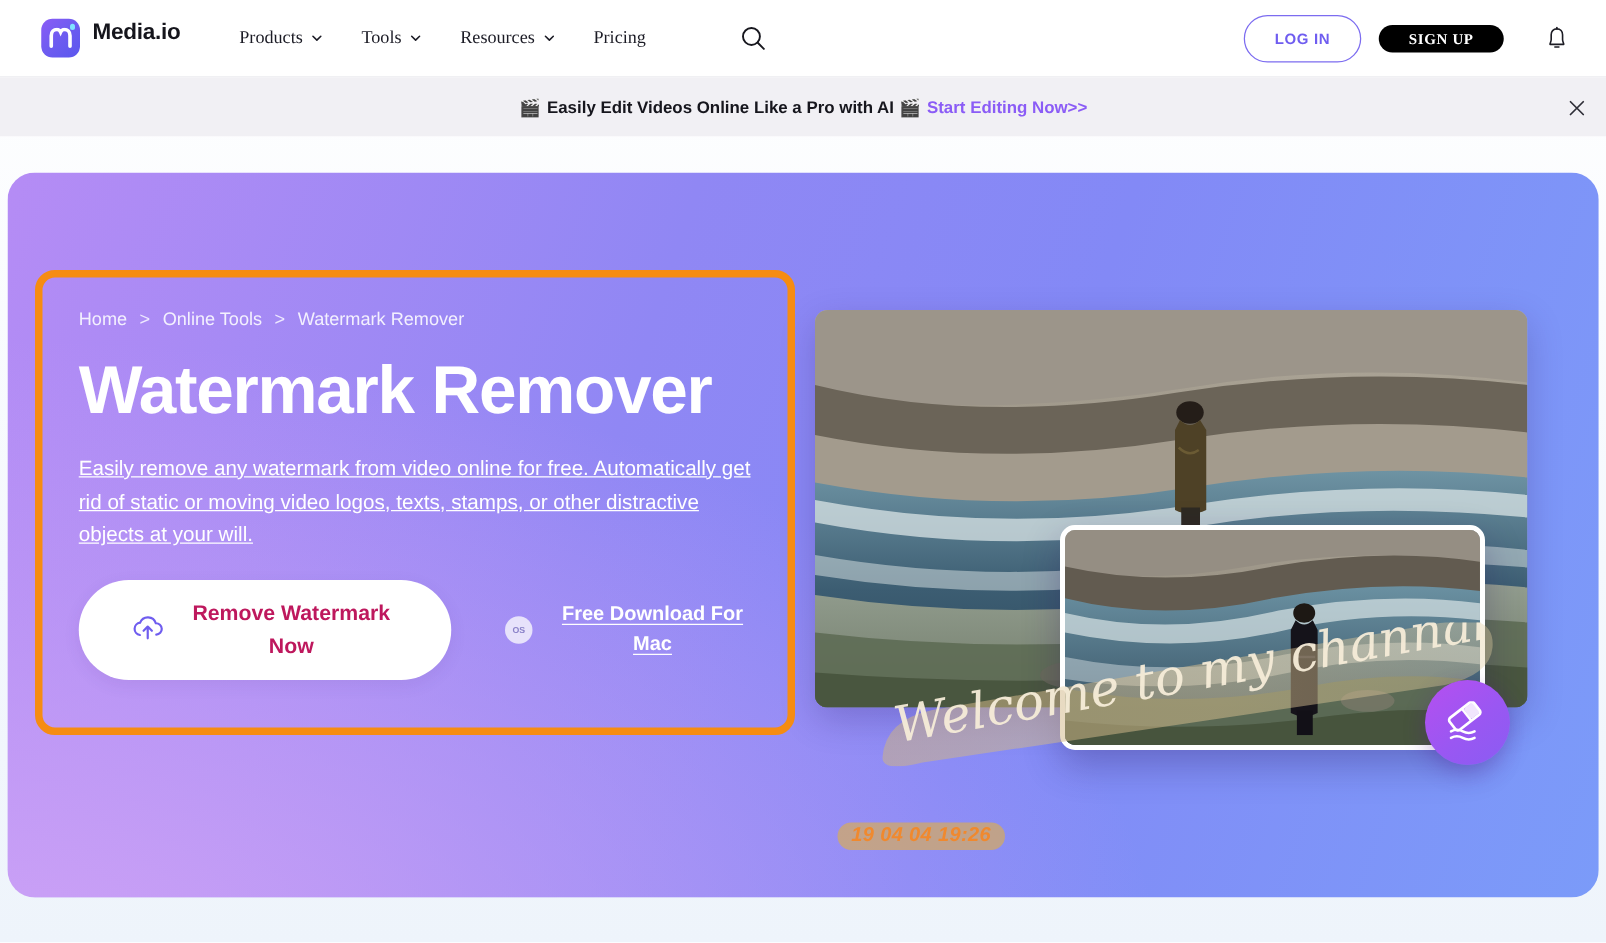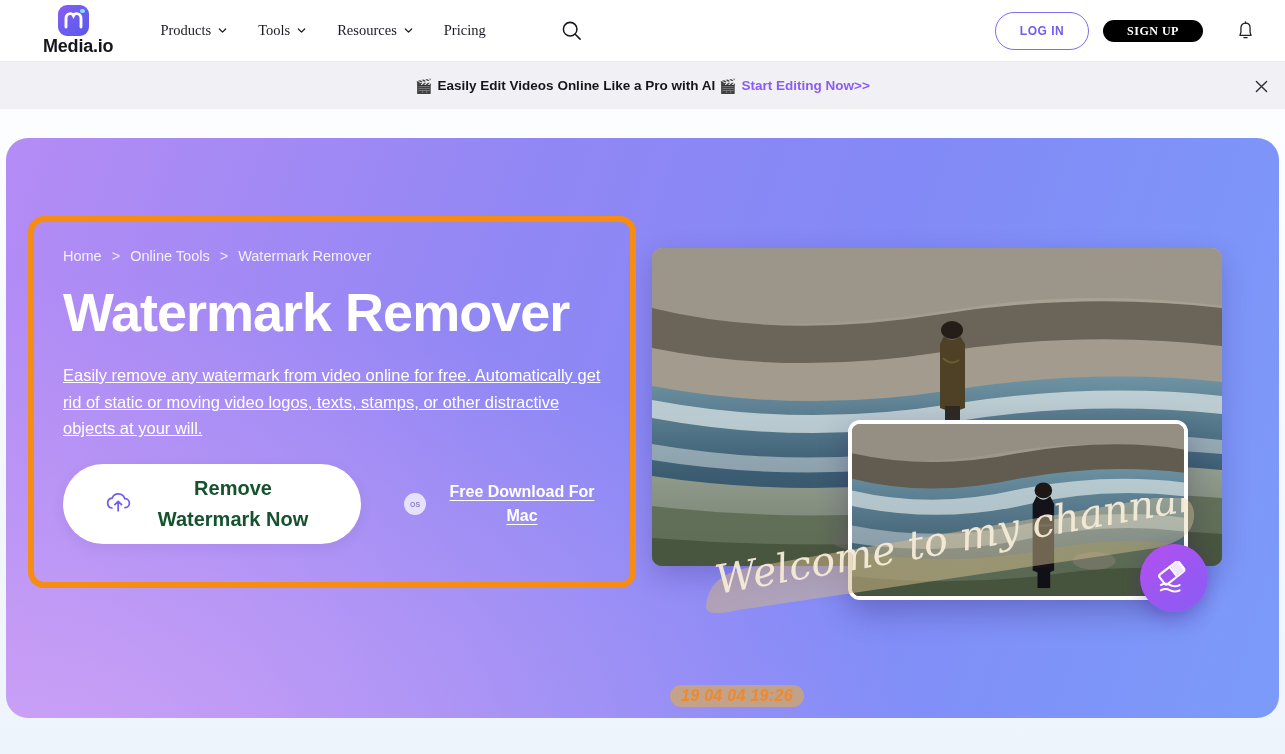--- a/index.html
+++ b/index.html
@@ -11,21 +11,21 @@
   }
   .page { position: relative; width: 1285px; height: 754px;
           background: linear-gradient(180deg,#ffffff 0%,#f4f8fd 60%,#eef4fb 100%); }
 
   
   .header {
     position: absolute; top: 0; left: 0; width: 1285px; height: 62px;
     background: #ffffff; display: flex; align-items: center;
     border-bottom: 1px solid #ececf0; z-index: 30;
   }
-  .brand { display: flex; align-items: center; margin-left: 33px; flex-direction: column; }
+  .brand { display: flex; margin-left: 33px; }
   .logo-mark {
     width: 31px; height: 31px; border-radius: 9px;
     background: linear-gradient(135deg,#8b5cf6 0%,#6d5cf0 50%,#5b57ee 100%);
     display: flex; align-items: center; justify-content: center;
     position: relative; flex: none;
   }
   .logo-mark svg { display:block; }
   .brand-name { margin-left: 10px; font-size: 18px; font-weight: bold; color: #15151c; letter-spacing: -0.2px; }
 
   .nav { display: flex; align-items: center; margin-left: 47px; gap: 31px; font-family: Liberation Serif, serif; }
@@ -84,21 +84,21 @@
   }
   .hero-desc {
     margin-top: 21px; width: 545px; font-size: 16.5px; line-height: 1.63; color: #ffffff; text-decoration: underline;
   }
   .cta-row { margin-top: 22px; display:flex; align-items:center; }
   .btn-remove {
     width: 298px; height: 80px; border-radius: 40px; background:#ffffff;
     display:flex; align-items:center; justify-content:center; gap: 14px;
     cursor:pointer; box-shadow: 0 4px 14px rgba(60,30,120,0.08);
   }
-  .btn-remove .label { font-size: 20px; font-weight: bold; color:#14532d; text-align:center; line-height:1.55; width: 175px; }
+  .btn-remove .label { font-size: 17px; font-weight: bold; color:#be185d; text-align:center; line-height:1.55; width: 175px; }
   .mac-block { margin-left: 43px; display:flex; align-items:center; gap: 12px; }
   .mac-badge { width: 22px; height: 22px; border-radius: 50%; background:#e7e2fb; display:flex; align-items:center; justify-content:center;
                font-size: 7px; color:#8b83c9; font-weight:bold; flex:none; }
   .mac-link { font-size: 16px; font-weight: bold; color:#ffffff; text-decoration: underline; text-underline-offset: 3px;
               width: 168px; text-align:center; line-height: 1.5; cursor:pointer; }
 
   
   .shot-back {
     position:absolute; left: 646px; top: 110px; width: 570px; height: 318px;
     border-radius: 10px; overflow:hidden;
@@ -114,21 +114,21 @@
     position:absolute; left: 1134px; top: 406px; width: 68px; height: 68px; border-radius:50%;
     background: linear-gradient(140deg,#b64ff0 0%,#9a57f2 55%,#8a5cf3 100%);
     display:flex; align-items:center; justify-content:center;
     box-shadow: 0 6px 18px rgba(80,20,140,0.3); z-index: 8;
   }
   .wm-script {
     position:absolute; left: 690px; top: 360px; width: 500px; height: 115px; z-index: 5;
     pointer-events:none;
   }
   .wm-time {
-    position:absolute; left: 664px; top: 547px; z-index: 6;
+    position:absolute; left: 664px; top: 520px; z-index: 6;
     background: rgba(212,170,95,0.72); border-radius: 11px; padding: 2px 11px;
     font-size: 16px; font-weight: bold; font-style: italic; color:#f0892e; letter-spacing: 0.3px;
   }
 </style>
 </head>
 <body>
 
 <div class="page">
 
   <div class="header">

